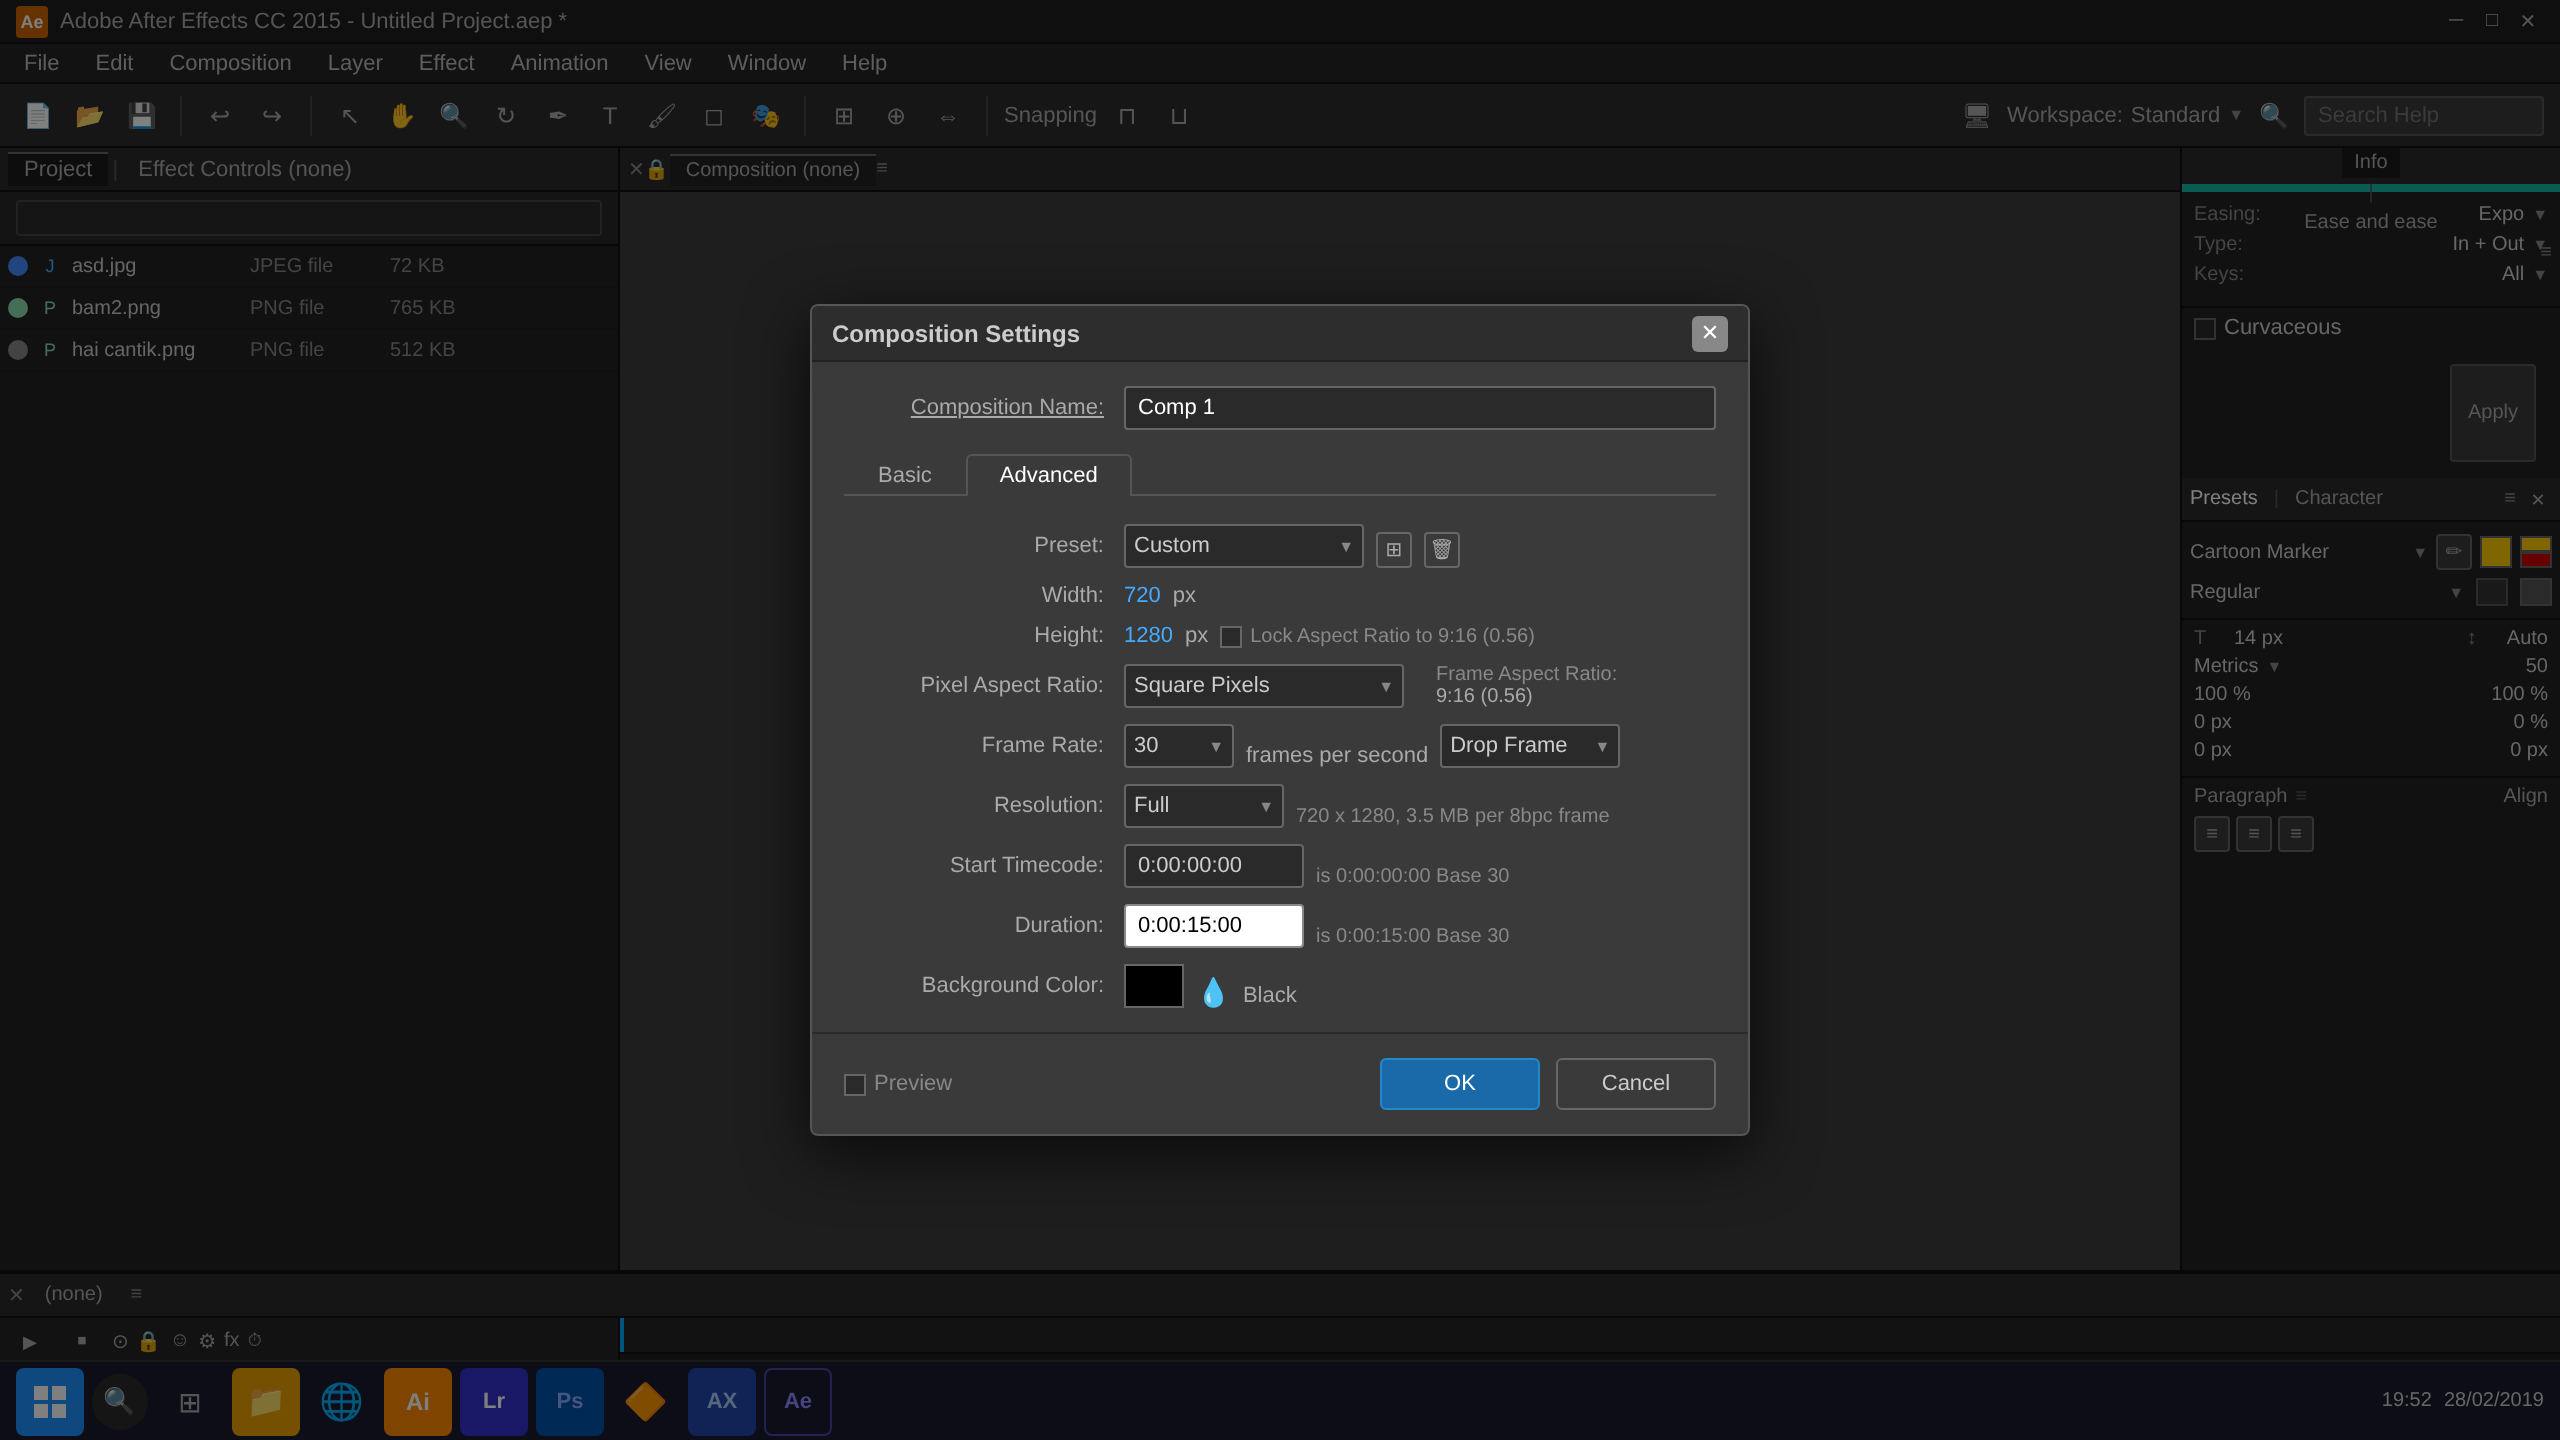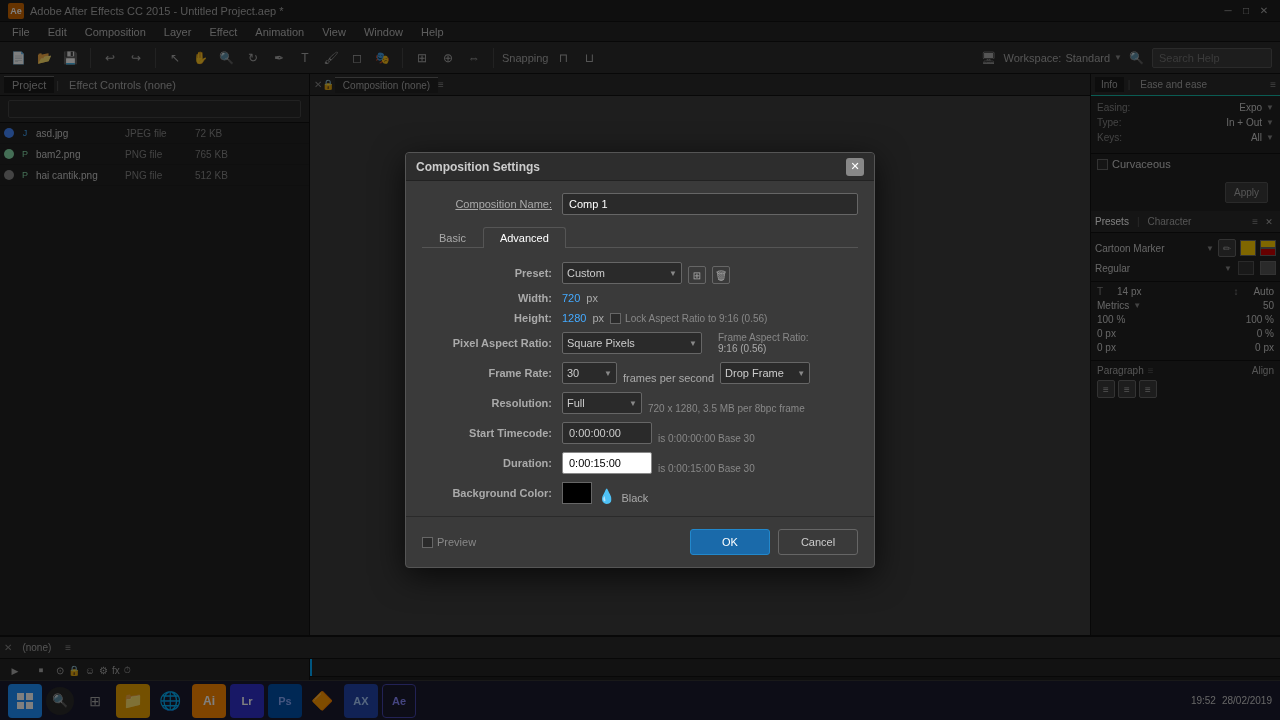--- a/index.html
+++ b/index.html
@@ -321,22 +321,23 @@
       border-left: 1px solid #111;
       display: flex;
       flex-direction: column;
     }
     .right-panel-tabs {
       height: 22px;
       background: #2a2a2a;
       display: flex;
       align-items: center;
       padding: 0 4px;
-      border-bottom: 1px solid #14b8a6;
+      border-bottom: 4px solid #14b8a6;
       gap: 2px;
+      flex-direction: column;
     }
     .right-panel-tab {
       padding: 2px 6px;
       font-size: 10px;
       color: #aaa;
       cursor: pointer;
     }
     .right-panel-tab.active { background: #1a1a1a; }
 
     .info-section {
@@ -372,21 +373,21 @@
       height: 11px;
       border: 1px solid #666;
       background: #2a2a2a;
     }
     .apply-btn {
       margin: 4px 6px;
       background: #3a3a3a;
       border: 1px solid #555;
       color: #aaa;
       font-size: 10px;
-      padding: 4px 8px;
+      padding: 18px 8px;
       cursor: pointer;
       border-radius: 2px;
       text-align: right;
     }
 
     .presets-section {
       border-bottom: 1px solid #111;
     }
     .presets-header {
       height: 22px;
@@ -651,21 +652,20 @@
     .settings-row {
       display: flex;
       align-items: center;
     }
     .settings-label {
       width: 140px;
       text-align: right;
       padding-right: 10px;
       font-size: 11px;
       color: #aaa;
-      font-weight: bold;
     }
     .settings-value {
       flex: 1;
       display: flex;
       align-items: flex-end;
       gap: 6px;
     }
 
     .select-field {
       height: 22px;

